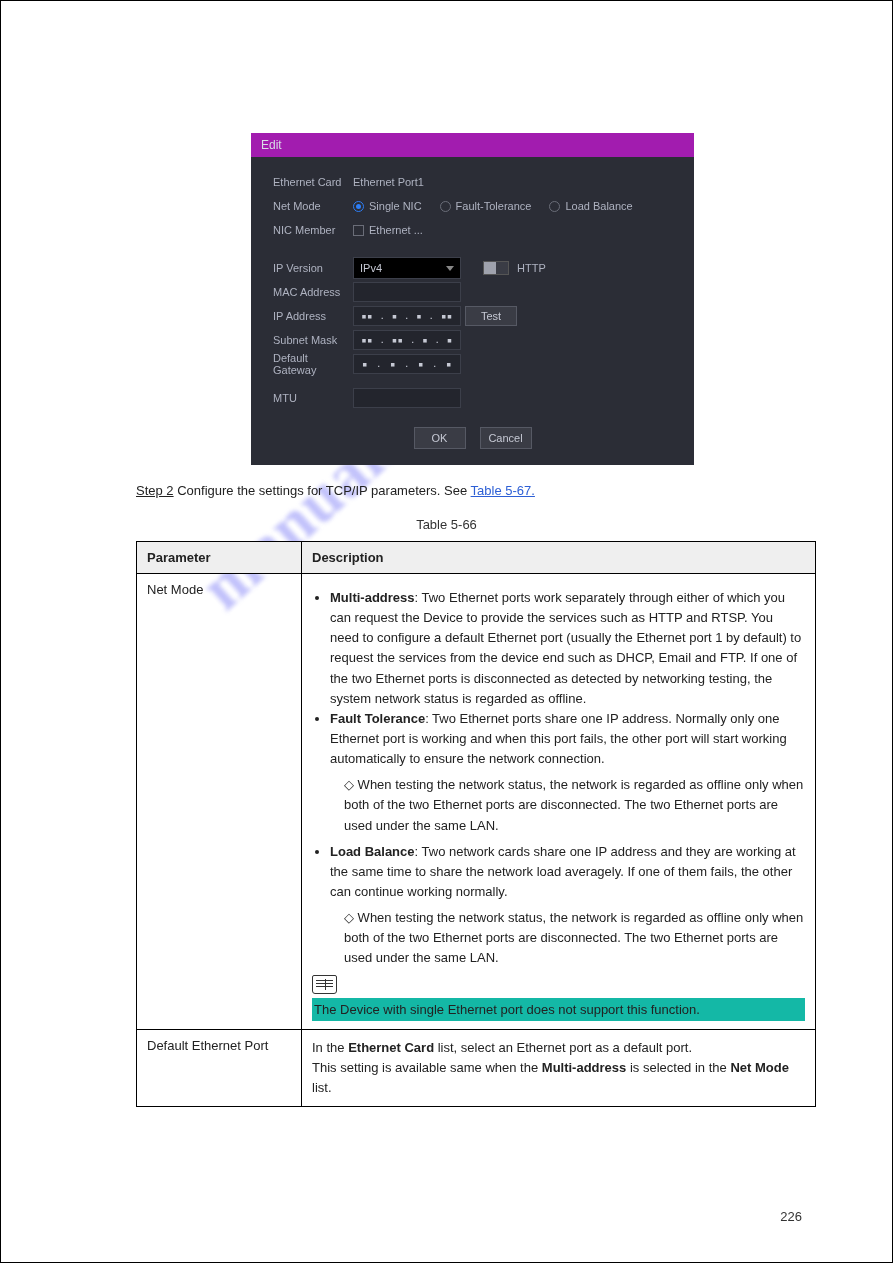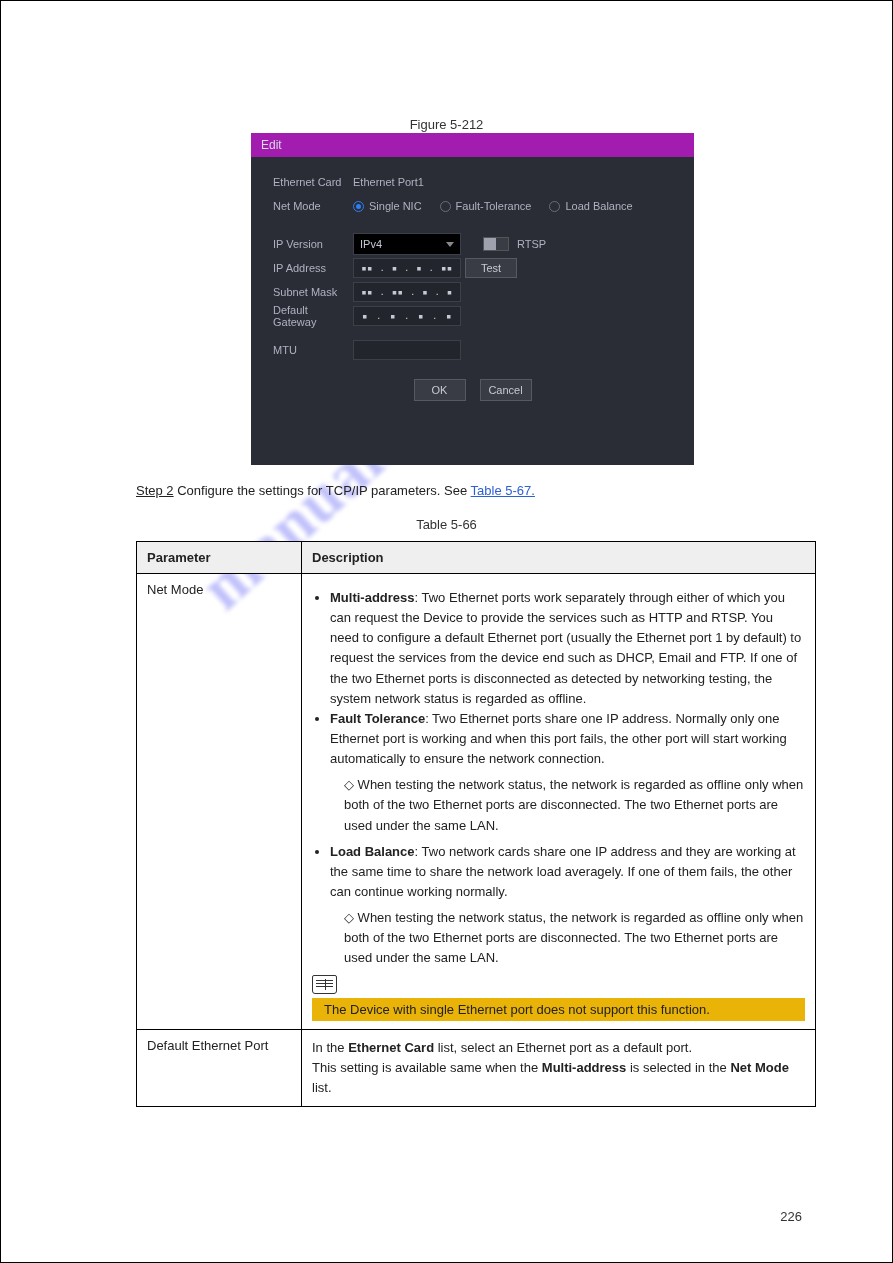--- a/index.html
+++ b/index.html
@@ -194,22 +194,22 @@
     background: #333;
   }
   .note-icon::after {
     content: "";
     position: absolute;
     left: 3px; right: 3px; top: 4px; height: 1px;
     background: #333;
     box-shadow: 0 3px 0 #333, 0 6px 0 #333;
   }
   .note-bar {
-    background: #eab308;
-    padding: 4px 12px;
+    background: #14b8a6;
+    padding: 4px 2px;
   }
 
   
   .pgnum {
     position: absolute;
     bottom: 38px;
     right: 90px;
     font-size: 13px;
     color: #333;
   }
@@ -231,21 +231,20 @@
     user-select: none;
   }
 </style>
 </head>
 <body>
 
 <div class="page">
 
   <div class="watermark">manualshive.com</div>
 
-  <div class="fig-caption">Figure 5-212</div>
 
   <div class="dialog">
     <div class="dlg-title">Edit</div>
     <div class="dlg-body">
       <div class="row">
         <div class="lbl">Ethernet Card</div>
         <div class="val">Ethernet Port1</div>
       </div>
       <div class="row">
         <div class="lbl">Net Mode</div>
@@ -253,31 +252,42 @@
             <span class="radio checked"></span>
             <span>Single NIC</span>
           </div>
         <div class="opt">
             <span class="radio"></span>
             <span>Fault-Tolerance</span>
           </div>
         <div class="opt">
             <span class="radio"></span>
             <span>Load Balance</span>
+          </div>
+      </div>
+      <div class="row">
+        <div class="lbl">NIC Member</div>
+        <div class="opt">
+            <span class="chk"></span>
+            <span>Ethernet ...</span>
           </div>
       </div>
       <div style="height:14px"></div>
       <div class="row">
         <div class="lbl">IP Version</div>
         <div class="sel">
           <span>IPv4</span>
           <span class="arrow-down"></span>
         </div>
         <div class="toggle"></div>
-        <div style="margin-left:8px">RTSP</div>
+        <div style="margin-left:8px">HTTP</div>
+      </div>
+      <div class="row">
+        <div class="lbl">MAC Address</div>
+        <div class="txt-input"></div>
       </div>
       <div class="row">
         <div class="lbl">IP Address</div>
         <div class="ip-input">
             <span>▪▪</span>
             <span class="dot">.</span>
             <span>▪</span>
             <span class="dot">.</span>
             <span>▪</span>
             <span class="dot">.</span>

